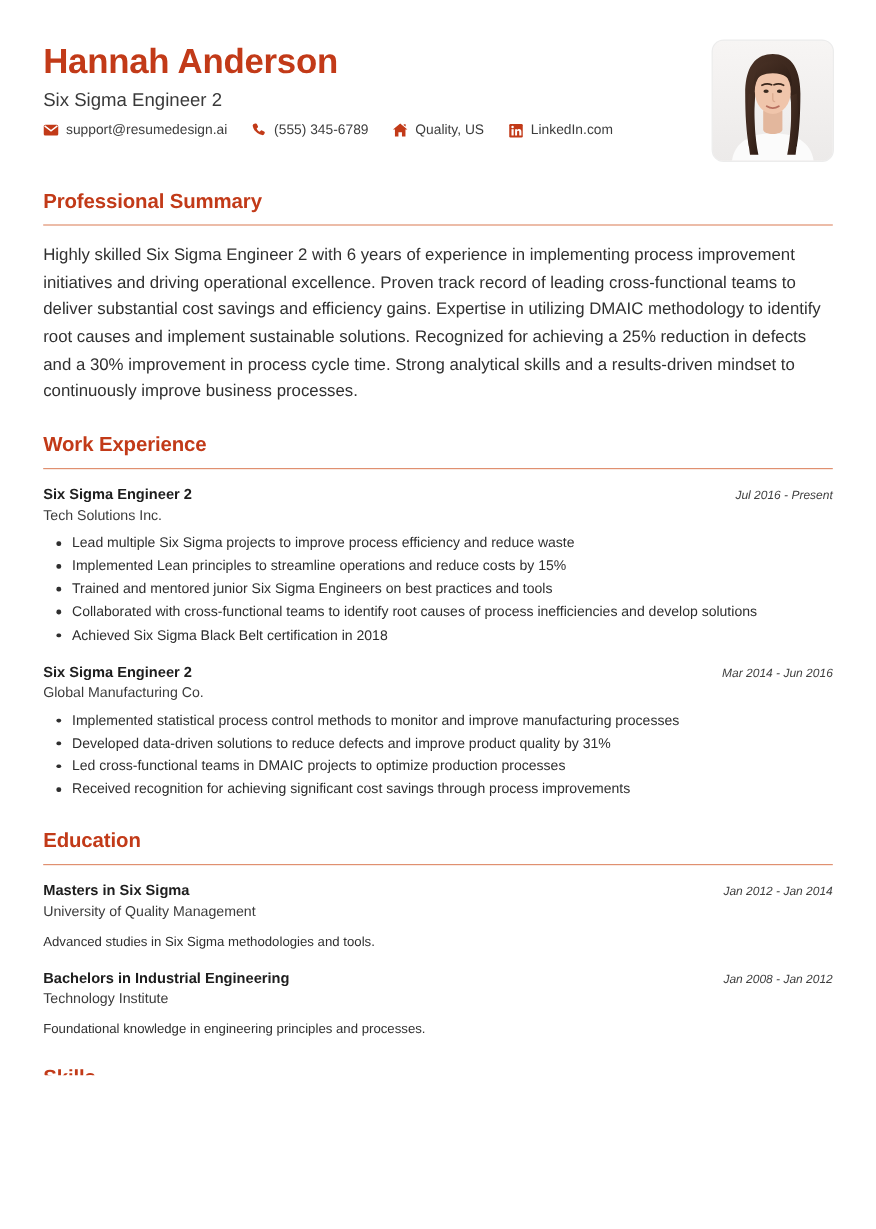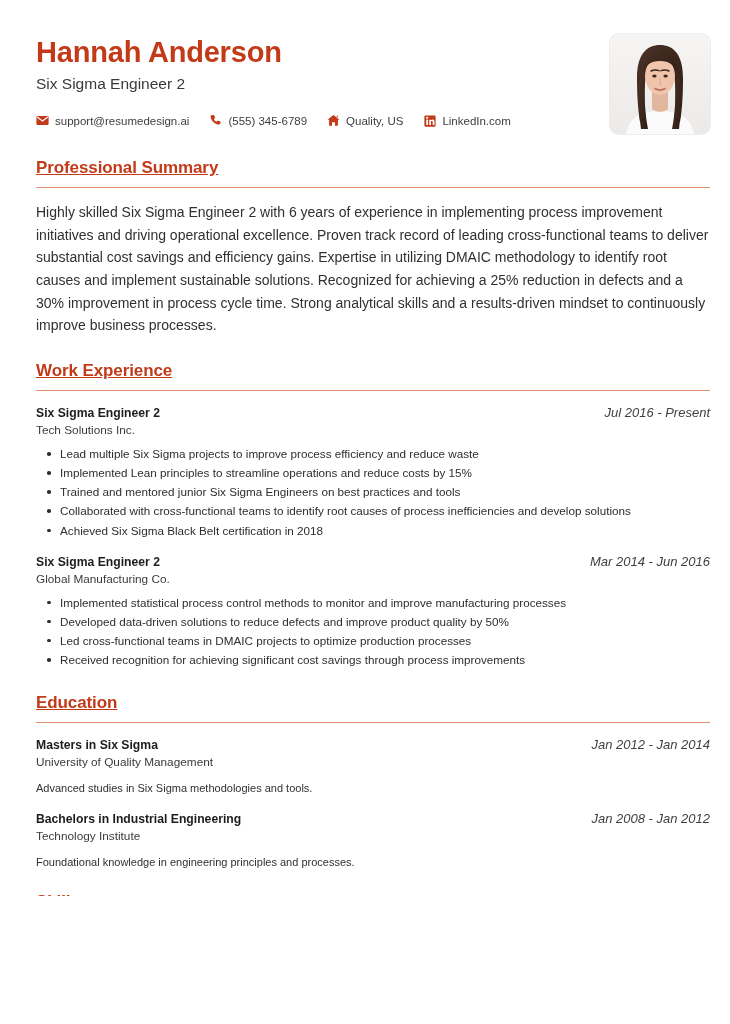--- a/index.html
+++ b/index.html
@@ -14,21 +14,21 @@
 
   body {
     font-family: "Liberation Sans", sans-serif;
     color: #333333;
     -webkit-font-smoothing: antialiased;
   }
 
   .page {
     width: 730px;
     height: 896px;
-    padding: 34px 20px 0 36px;
+    padding: 34px 36px 0 36px;
     position: relative;
     overflow: hidden;
   }
 
   
   .header {
     display: flex;
     justify-content: space-between;
     align-items: flex-start;
   }
@@ -47,21 +47,21 @@
     font-size: 15.5px;
     color: #3a3a3a;
     margin-top: 7px;
     font-weight: normal;
   }
 
   .contact-row {
     display: flex;
     align-items: center;
     flex-wrap: wrap;
-    margin-top: 21px;
+    margin-top: 9px;
     gap: 0;
   }
 
   .contact-item {
     display: flex;
     align-items: center;
     font-size: 11.5px;
     color: #3d3d3d;
     margin-right: 20px;
     white-space: nowrap;
@@ -94,21 +94,20 @@
 
   
   .section { margin-top: 24px; }
   .section.tight { margin-top: 22px; }
 
   .section-title {
     font-size: 17px;
     font-weight: bold;
     color: #C23A18;
     letter-spacing: -0.1px;
-    text-decoration: underline;
   }
 
   .section-rule {
     height: 1px;
     background: #E09070;
     margin-top: 9px;
     width: 100%;
   }
 
   .summary-text {
@@ -129,21 +128,21 @@
     align-items: baseline;
   }
 
   .entry-role {
     font-size: 12.2px;
     font-weight: bold;
     color: #1d1d1d;
   }
 
   .entry-date {
-    font-size: 13px;
+    font-size: 10px;
     font-style: italic;
     color: #3f3f3f;
     white-space: nowrap;
     padding-left: 12px;
   }
 
   .entry-org {
     font-size: 11.8px;
     color: #3b3b3b;
     margin-top: 3px;
@@ -333,21 +332,21 @@
     </div>
 
     <div class="entry">
       <div class="entry-head">
         <div class="entry-role">Six Sigma Engineer 2</div>
         <div class="entry-date">Mar 2014 - Jun 2016</div>
       </div>
       <div class="entry-org">Global Manufacturing Co.</div>
       <ul class="bullets">
         <li>Implemented statistical process control methods to monitor and improve manufacturing processes</li>
-        <li>Developed data-driven solutions to reduce defects and improve product quality by 50%</li>
+        <li>Developed data-driven solutions to reduce defects and improve product quality by 31%</li>
         <li>Led cross-functional teams in DMAIC projects to optimize production processes</li>
         <li>Received recognition for achieving significant cost savings through process improvements</li>
       </ul>
     </div>
   </div>
 
   <div class="section">
     <div class="section-title">Education</div>
     <div class="section-rule"></div>
 

